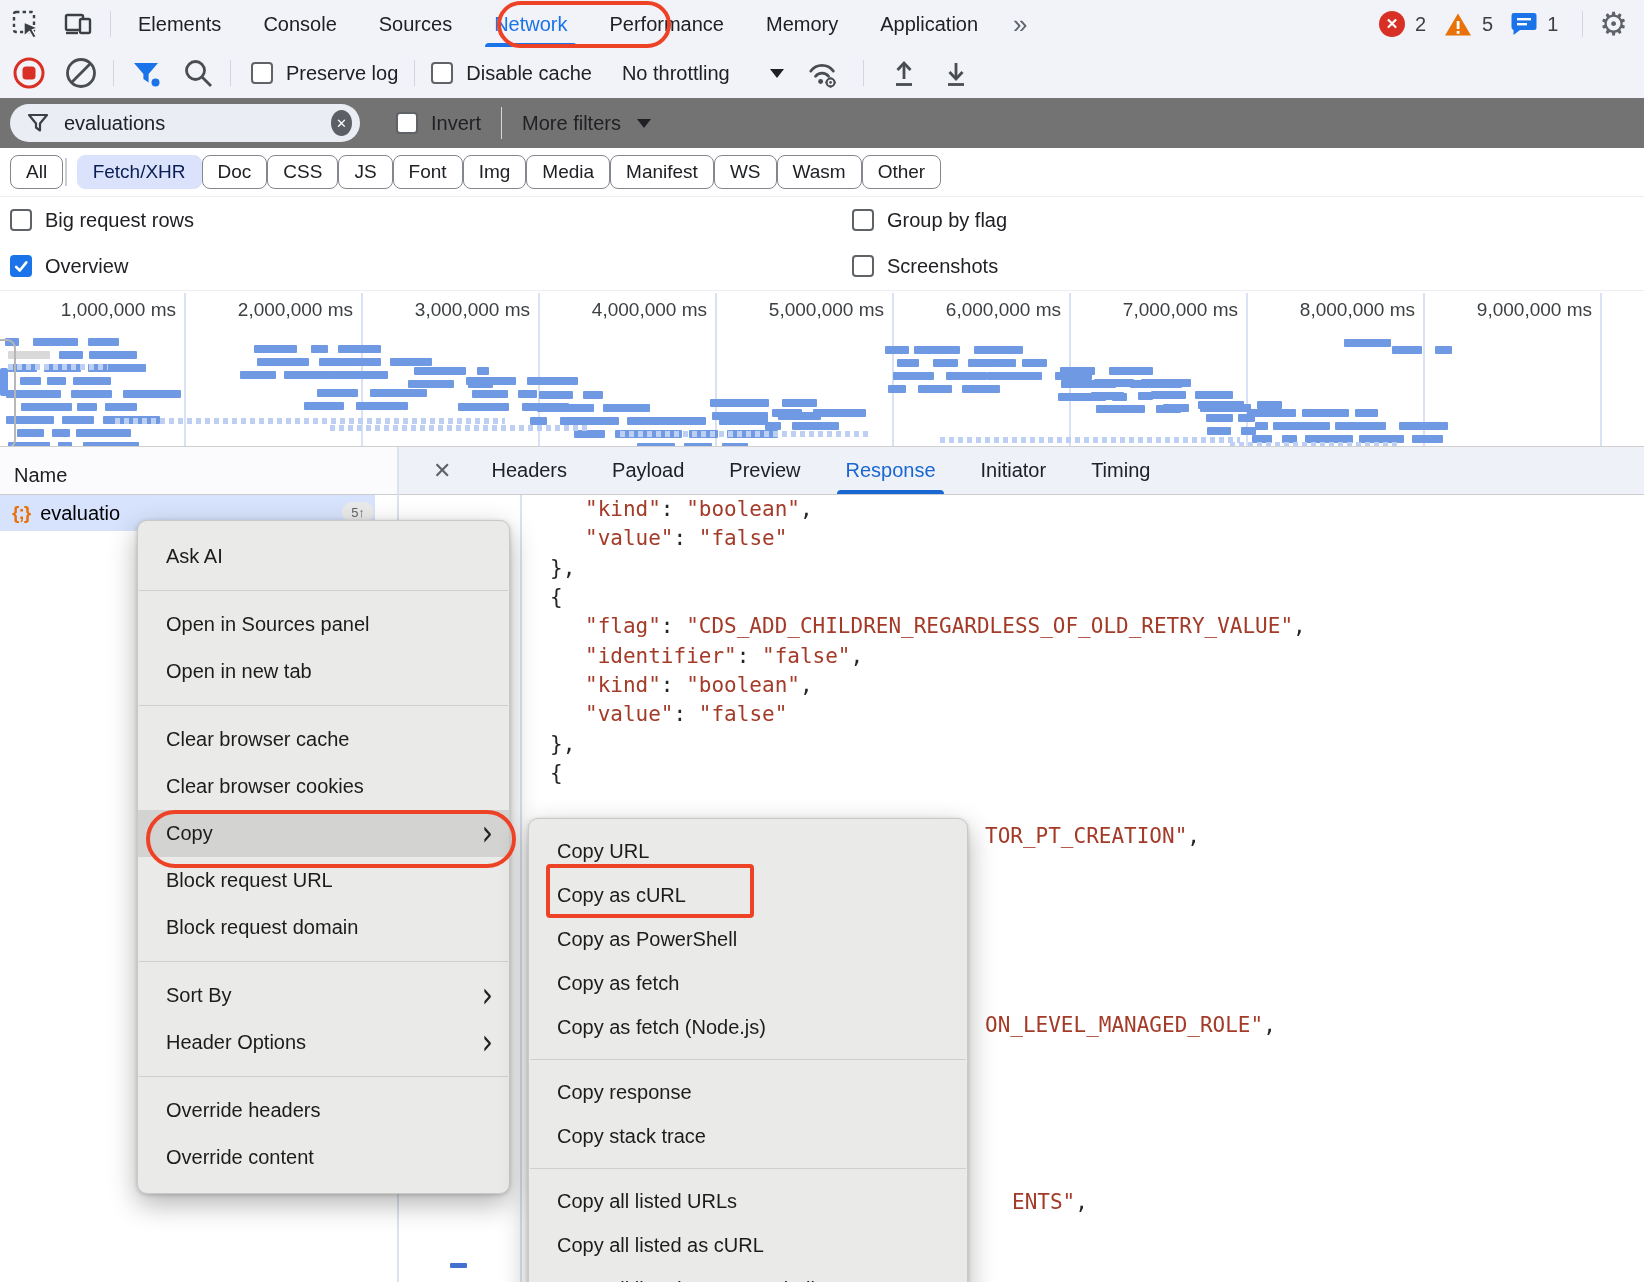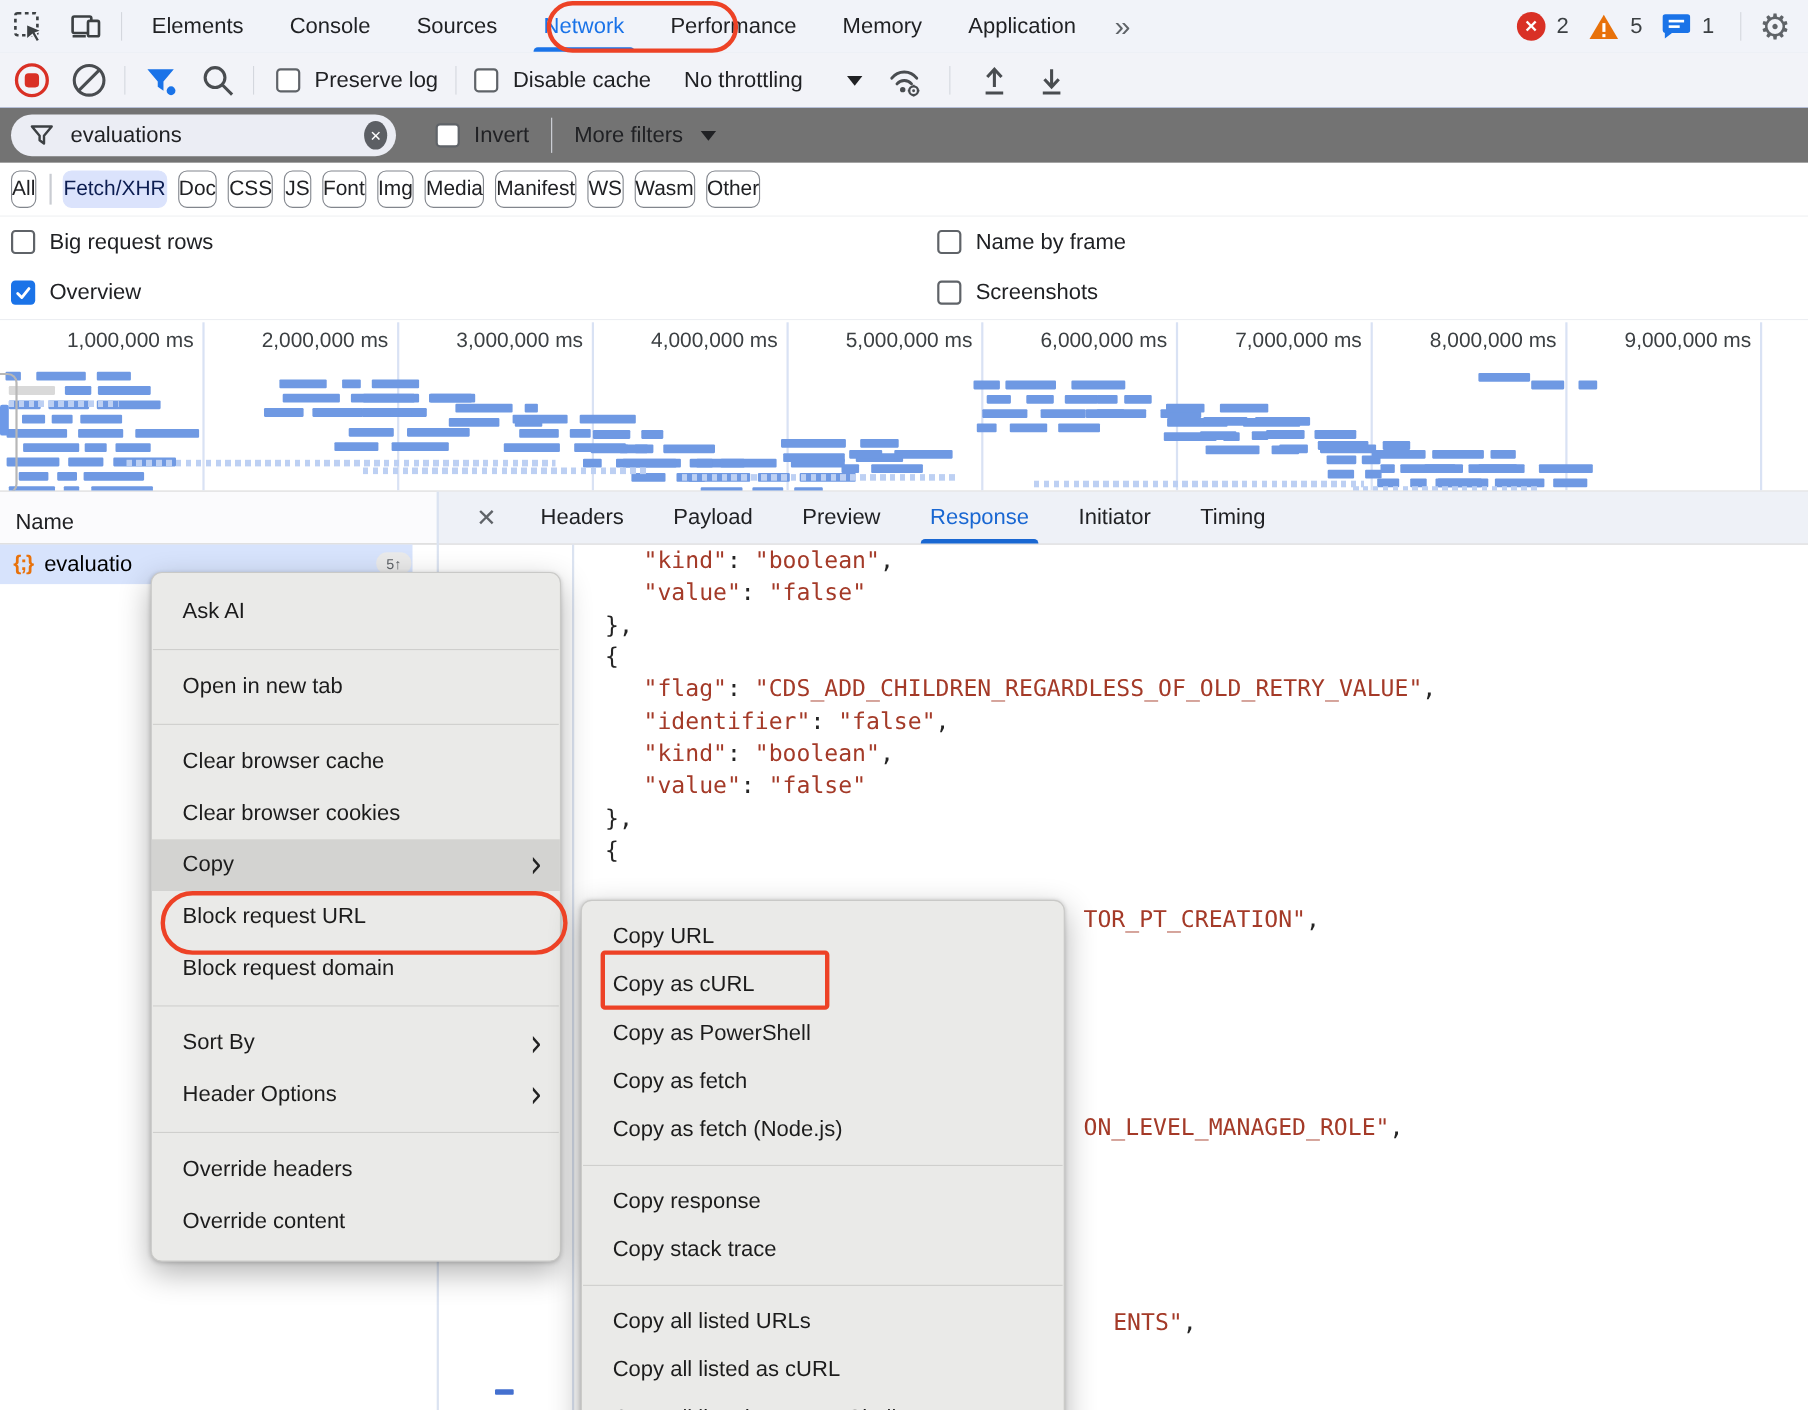--- a/index.html
+++ b/index.html
@@ -36,21 +36,21 @@
   .tool-text{font-size:20px;color:#202124;white-space:nowrap;}
 
   
   #filterrow{left:0;top:98px;width:1644px;height:50px;background:#737373;display:flex;align-items:center;}
   #filterpill{width:350px;height:38px;margin-left:10px;background:#ebedf4;border-radius:19px;display:flex;align-items:center;padding:0 8px 0 16px;box-sizing:border-box;}
   #filterpill input{border:none;background:transparent;outline:none;font-size:20px;color:#202124;flex:1;margin-left:12px;font-family:"Liberation Sans",sans-serif;}
   .clearx{width:26px;height:26px;border-radius:50%;background:#5c5f64;color:#fff;font-size:13px;display:flex;align-items:center;justify-content:center;}
 
   
   #chipsrow{left:0;top:148px;width:1644px;height:49px;background:#fff;border-bottom:1px solid #ebedf0;display:flex;align-items:center;padding-left:10px;box-sizing:border-box;}
-  .chip{height:34px;border:1.5px solid #82868d;border-radius:8px;display:flex;align-items:center;padding:0 0;font-size:19px;color:#202124;margin-right:10px;background:#fff;box-sizing:border-box;flex:0 0 auto;}
+  .chip{height:34px;border:1.5px solid #82868d;border-radius:8px;display:flex;align-items:center;padding:0 15px;font-size:19px;color:#202124;margin-right:0;background:#fff;box-sizing:border-box;flex:0 0 auto;}
   .chip.selected{background:#dbe3fc;border-color:#dbe3fc;color:#0c1d51;}
   .chip-sep{width:1.5px;height:28px;background:#c9ccd2;margin:0 10px 0 2px;}
 
   
   .optrow{left:0;width:1644px;height:46px;background:#fff;display:flex;align-items:center;}
   #optrow1{top:197px;} #optrow2{top:243px;}
   .optcell{display:flex;align-items:center;}
 
   
   #overview{left:0;top:290px;width:1644px;height:157px;background:#fff;border-bottom:1px solid #cfcfcf;border-top:1px solid #eceef2;box-sizing:border-box;overflow:hidden;}
@@ -267,21 +267,21 @@
     <div class="chip">Other</div>
   </div>
 
 <div id="optrow1" class="abs optrow">
   <div class="optcell" style="margin-left:10px">
     <span class="chk"></span>
     <span class="chklabel">Big request rows</span>
   </div>
   <div class="optcell" style="position:absolute;left:852px">
     <span class="chk"></span>
-    <span class="chklabel">Name by frame</span>
+    <span class="chklabel">Group by flag</span>
   </div>
 </div>
 <div id="optrow2" class="abs optrow">
   <div class="optcell" style="margin-left:10px">
     <span class="chk checked">
         <svg width="18" height="18" viewBox="0 0 22 22">
           <polyline points="5,12 9.5,16.5 17.5,6.5" fill="none" stroke="#fff" stroke-width="3.2" stroke-linecap="round" stroke-linejoin="round"></polyline>
         </svg>
       </span>
     <span class="chklabel">Overview</span>
@@ -508,20 +508,23 @@
     <div class="codeline" style="left: 985px; top: 1013px;"><span class="str">ON_LEVEL_MANAGED_ROLE"</span>,</div>
     <div class="codeline" style="left: 1012px; top: 1190px;"><span class="str">ENTS"</span>,</div>
   </div>
 
 <div id="contextmenu" class="menu">
     <div class="mi">
       <span>Ask AI</span>
     </div>
     <div class="msep"></div>
     <div class="mi">
+      <span>Open in Sources panel</span>
+    </div>
+    <div class="mi">
       <span>Open in new tab</span>
     </div>
     <div class="msep"></div>
     <div class="mi">
       <span>Clear browser cache</span>
     </div>
     <div class="mi">
       <span>Clear browser cookies</span>
     </div>
     <div class="mi hl">

